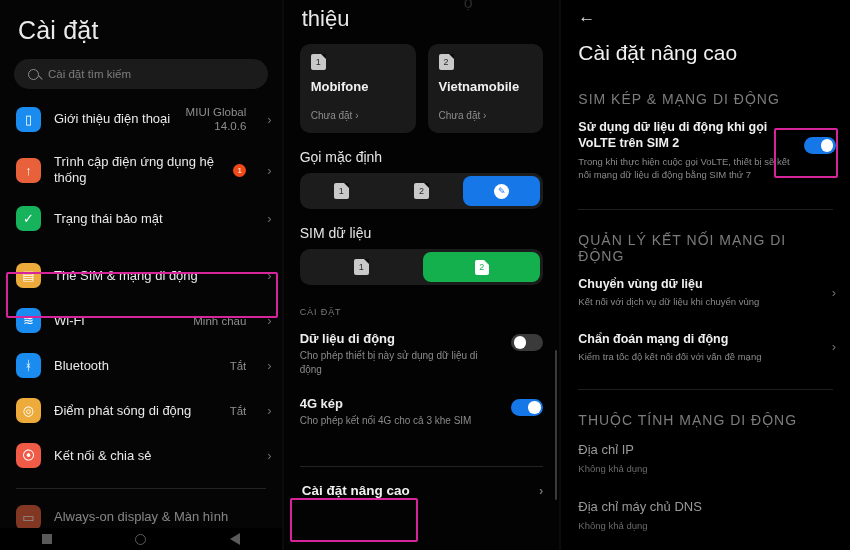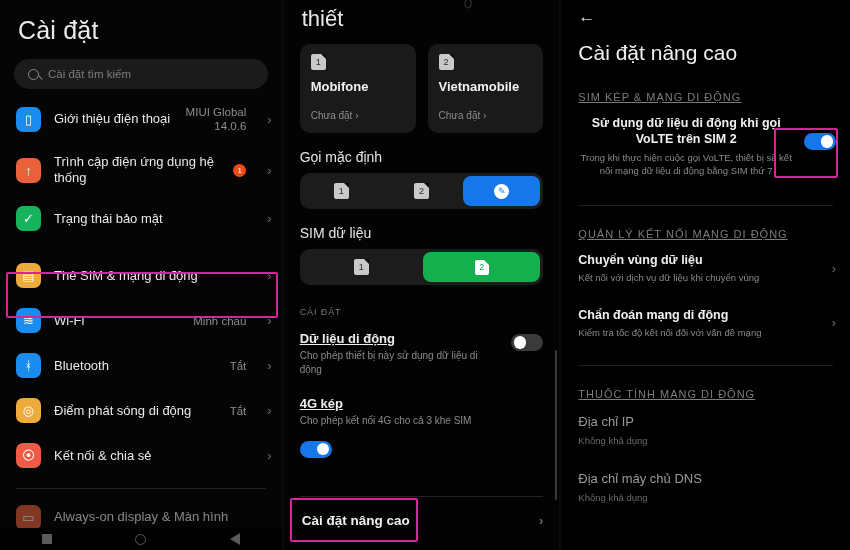--- a/index.html
+++ b/index.html
@@ -121,21 +121,21 @@
     border-top: 5px solid #14b04e; border-left: 5px solid transparent;
   }
   .cap {
     color: #7b7b7b; font-size: 9px; letter-spacing: .9px;
     padding: 22px 16px 8px 16px;
   }
   .opt-row {
     display: flex; align-items: flex-start; padding: 6px 16px 10px 16px; gap: 10px;
   }
   .opt-text { flex: 1; }
-  .opt-title { color: #ededed; font-size: 13px; font-weight: 600; margin-bottom: 3px; text-decoration: underline; }
+  .opt-title { color: #ededed; font-size: 13px; font-weight: 600; margin-bottom: 3px; }
   .opt-sub { color: #8b8b8b; font-size: 10px; line-height: 1.35; }
   .sw {
     width: 32px; height: 17px; border-radius: 9px; flex: none; position: relative;
     margin-top: 3px;
   }
   .sw.off { background: #3a3a3a; }
   .sw.on  { background: #1677e8; }
   .sw .knob {
     position: absolute; top: 2.2px; width: 12.5px; height: 12.5px;
     border-radius: 50%; background: #fff;
@@ -147,21 +147,21 @@
     display: flex; align-items: center; padding: 16px 16px 16px 18px;
     color: #f0f0f0; font-size: 13.5px; font-weight: 600;
   }
   .scroll-track {
     position: absolute; right: 2px; width: 2px; background: #3b3b3b; border-radius: 1px;
   }
 
   
   .back-arrow { color: #dcdcdc; font-size: 17px; padding: 7px 0 0 17px; }
   .r-title { color: #f0f0f0; font-size: 21px; padding: 14px 0 0 17px; }
-  .r-cap { color: #7c7c7c; font-size: 11px; letter-spacing: 1px; padding: 26px 20px 0 17px; text-decoration: underline; }
+  .r-cap { color: #7c7c7c; font-size: 14px; letter-spacing: 1px; padding: 26px 20px 0 17px; }
   .r-row { display: flex; align-items: flex-start; padding: 10px 14px 10px 17px; gap: 10px; }
   .r-text { flex: 1; }
   .r-t { color: #f0f0f0; font-size: 12.5px; font-weight: 600; line-height: 1.3; }
   .r-s { color: #8a8a8a; font-size: 9.5px; line-height: 1.4; margin-top: 3px; }
   .divider-r { height: 1px; background: #1f1f1f; margin: 8px 17px; }
   .r-dim .r-t { color: #9a9a9a; font-weight: 400; font-size: 13px; }
   .r-dim .r-s { color: #6a6a6a; }
 </style>
 </head>
 <body>
@@ -246,21 +246,21 @@
       <span class="nav-sq"></span>
       <span class="nav-ci"></span>
       <span class="nav-tri"></span>
     </div>
   </div>
 
   <div class="sep"></div>
 
   <div class="panel panel-mid">
     <div class="mid-head-ghost">ộ</div>
-    <div class="mid-head">thiết</div>
+    <div class="mid-head">thiệu</div>
 
     <div class="sim-cards">
       <div class="sim-card">
         <div class="sim-chip">1</div>
         <div class="sim-name">Mobifone</div>
         <div class="sim-sub">Chưa đặt ›</div>
       </div>
       <div class="sim-card">
         <div class="sim-chip">2</div>
         <div class="sim-name">Vietnamobile</div>
@@ -296,21 +296,21 @@
     <div class="opt-row">
       <div class="opt-text">
         <div class="opt-title">Dữ liệu di động</div>
         <div class="opt-sub">Cho phép thiết bị này sử dụng dữ liệu di động</div>
       </div>
       <div class="sw off">
           <span class="knob"></span>
         </div>
     </div>
 
-    <div class="opt-row" style="padding-top:10px;flex-direction:column;">
+    <div class="opt-row" style="padding-top:10px;">
       <div class="opt-text">
         <div class="opt-title">4G kép</div>
         <div class="opt-sub">Cho phép kết nối 4G cho cả 3 khe SIM</div>
       </div>
       <div class="sw on">
           <span class="knob"></span>
         </div>
     </div>
 
     <div class="divider-m" style="margin-top:28px;"></div>
@@ -326,21 +326,21 @@
   </div>
 
   <div class="sep"></div>
 
   <div class="panel panel-right">
     <div class="back-arrow">←</div>
     <div class="r-title">Cài đặt nâng cao</div>
 
     <div class="r-cap">SIM KÉP &amp; MẠNG DI ĐỘNG</div>
 
-    <div class="r-row" style="padding-top:12px;text-align:center;">
+    <div class="r-row" style="padding-top:12px;">
       <div class="r-text">
         <div class="r-t">Sử dụng dữ liệu di động khi gọi VoLTE trên SIM 2</div>
         <div class="r-s">Trong khi thực hiện cuộc gọi VoLTE, thiết bị sẽ kết nối mạng dữ liệu di động bằng SIM thứ 7</div>
       </div>
       <div class="sw on" style="margin-top:18px;">
           <span class="knob"></span>
         </div>
     </div>
 
     <div class="divider-r" style="margin-top:18px;"></div>

